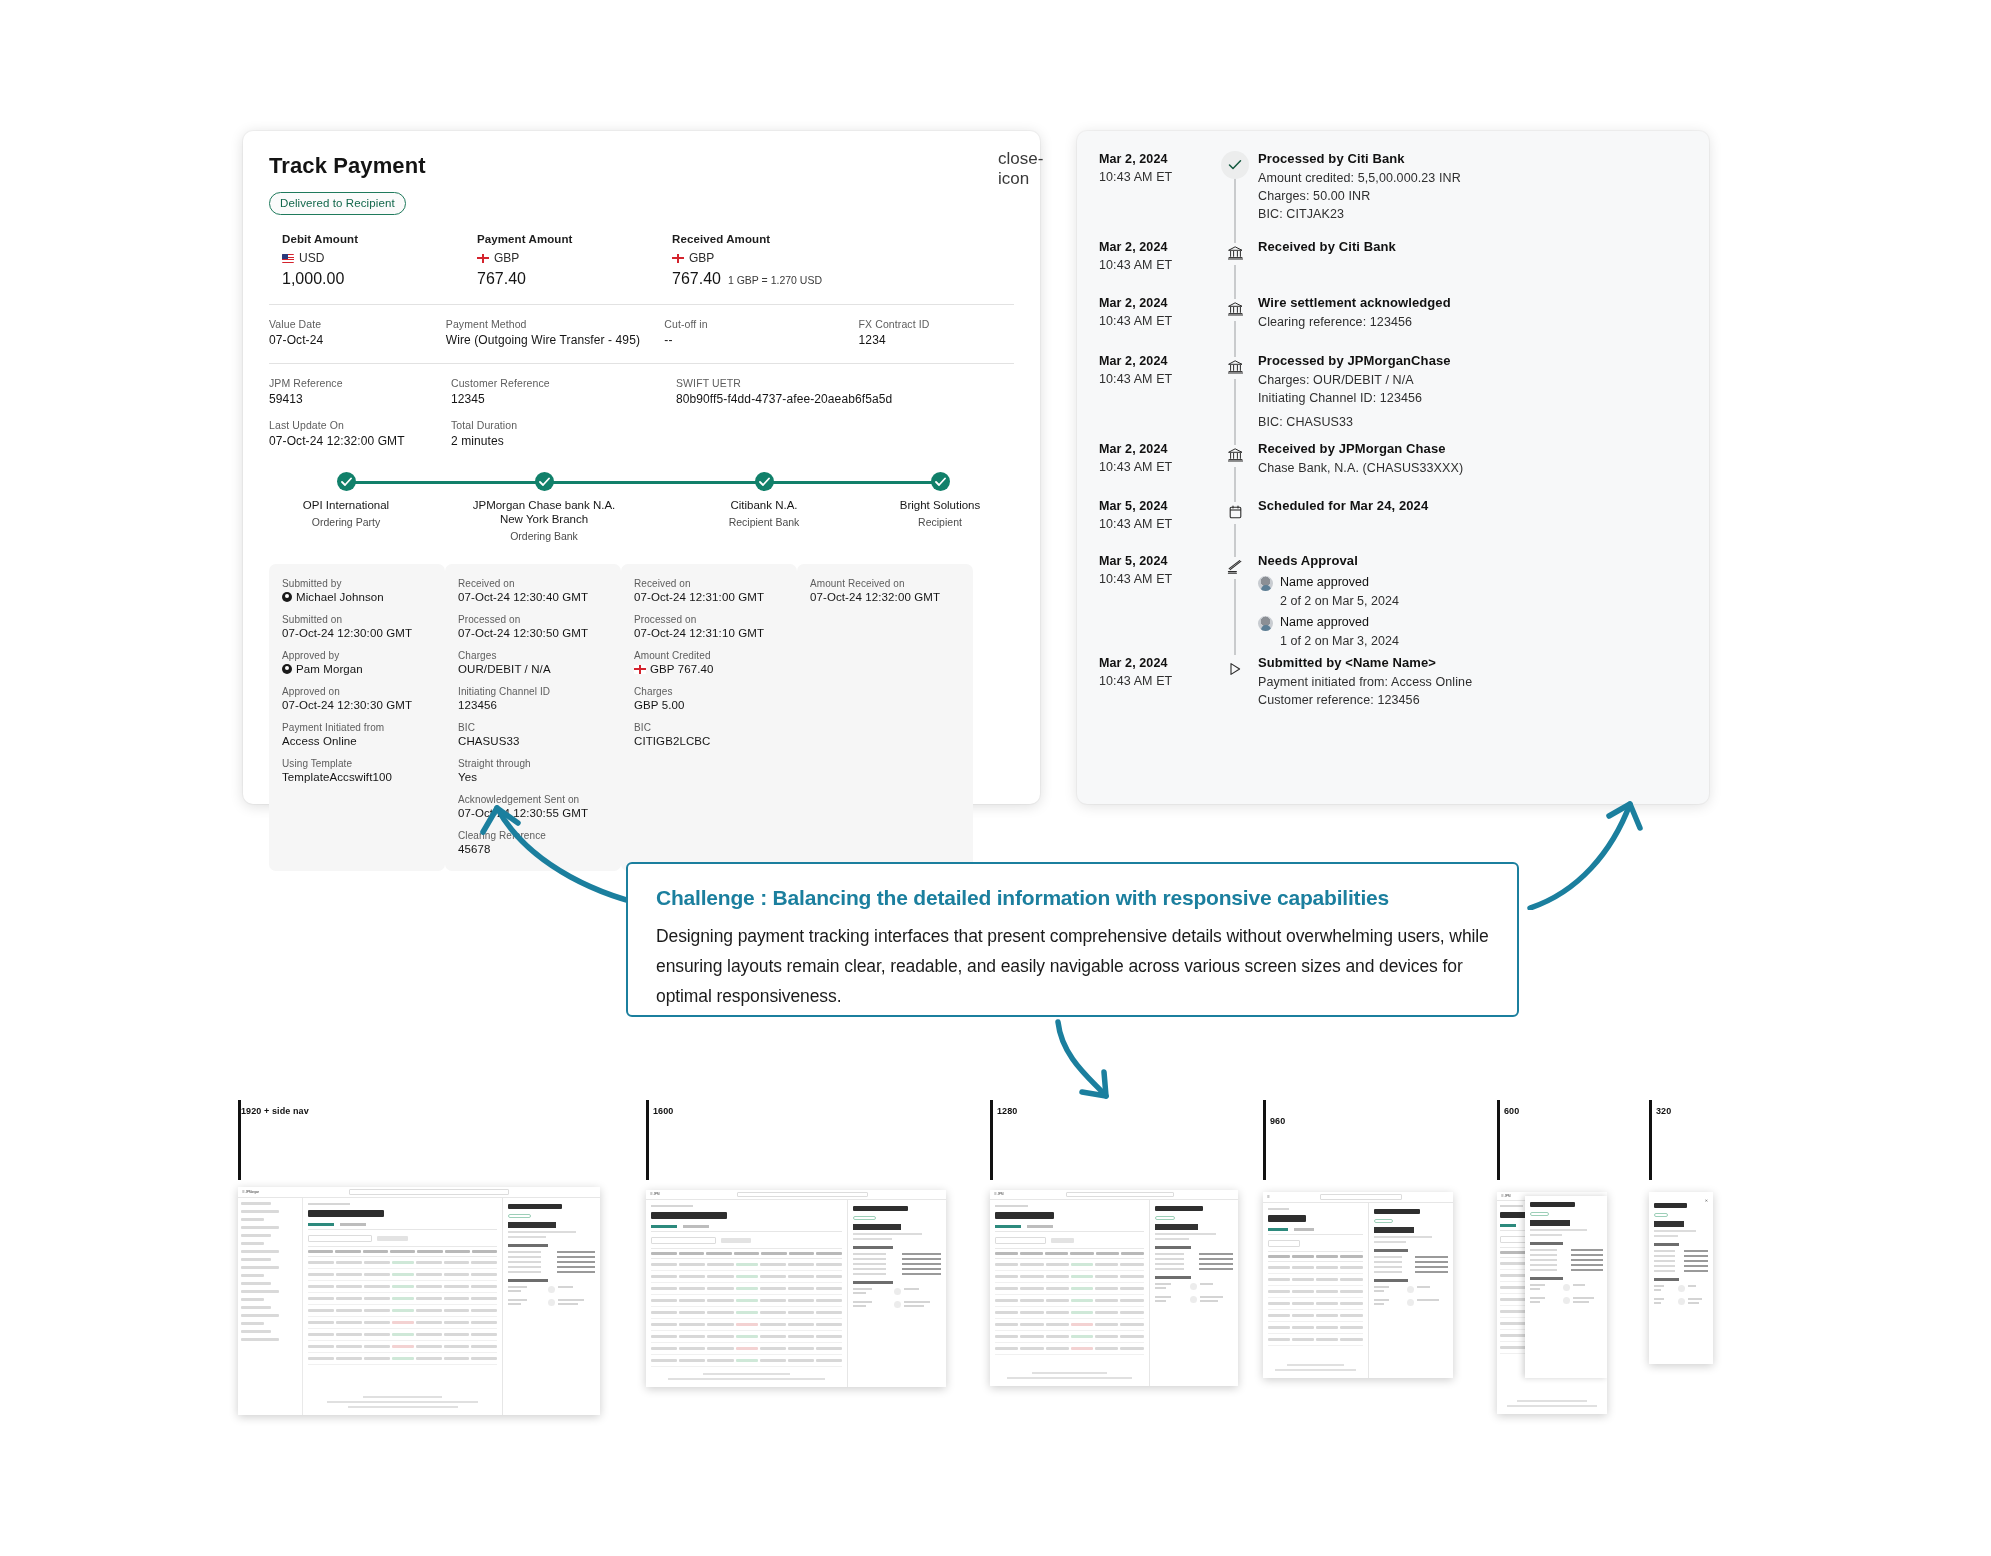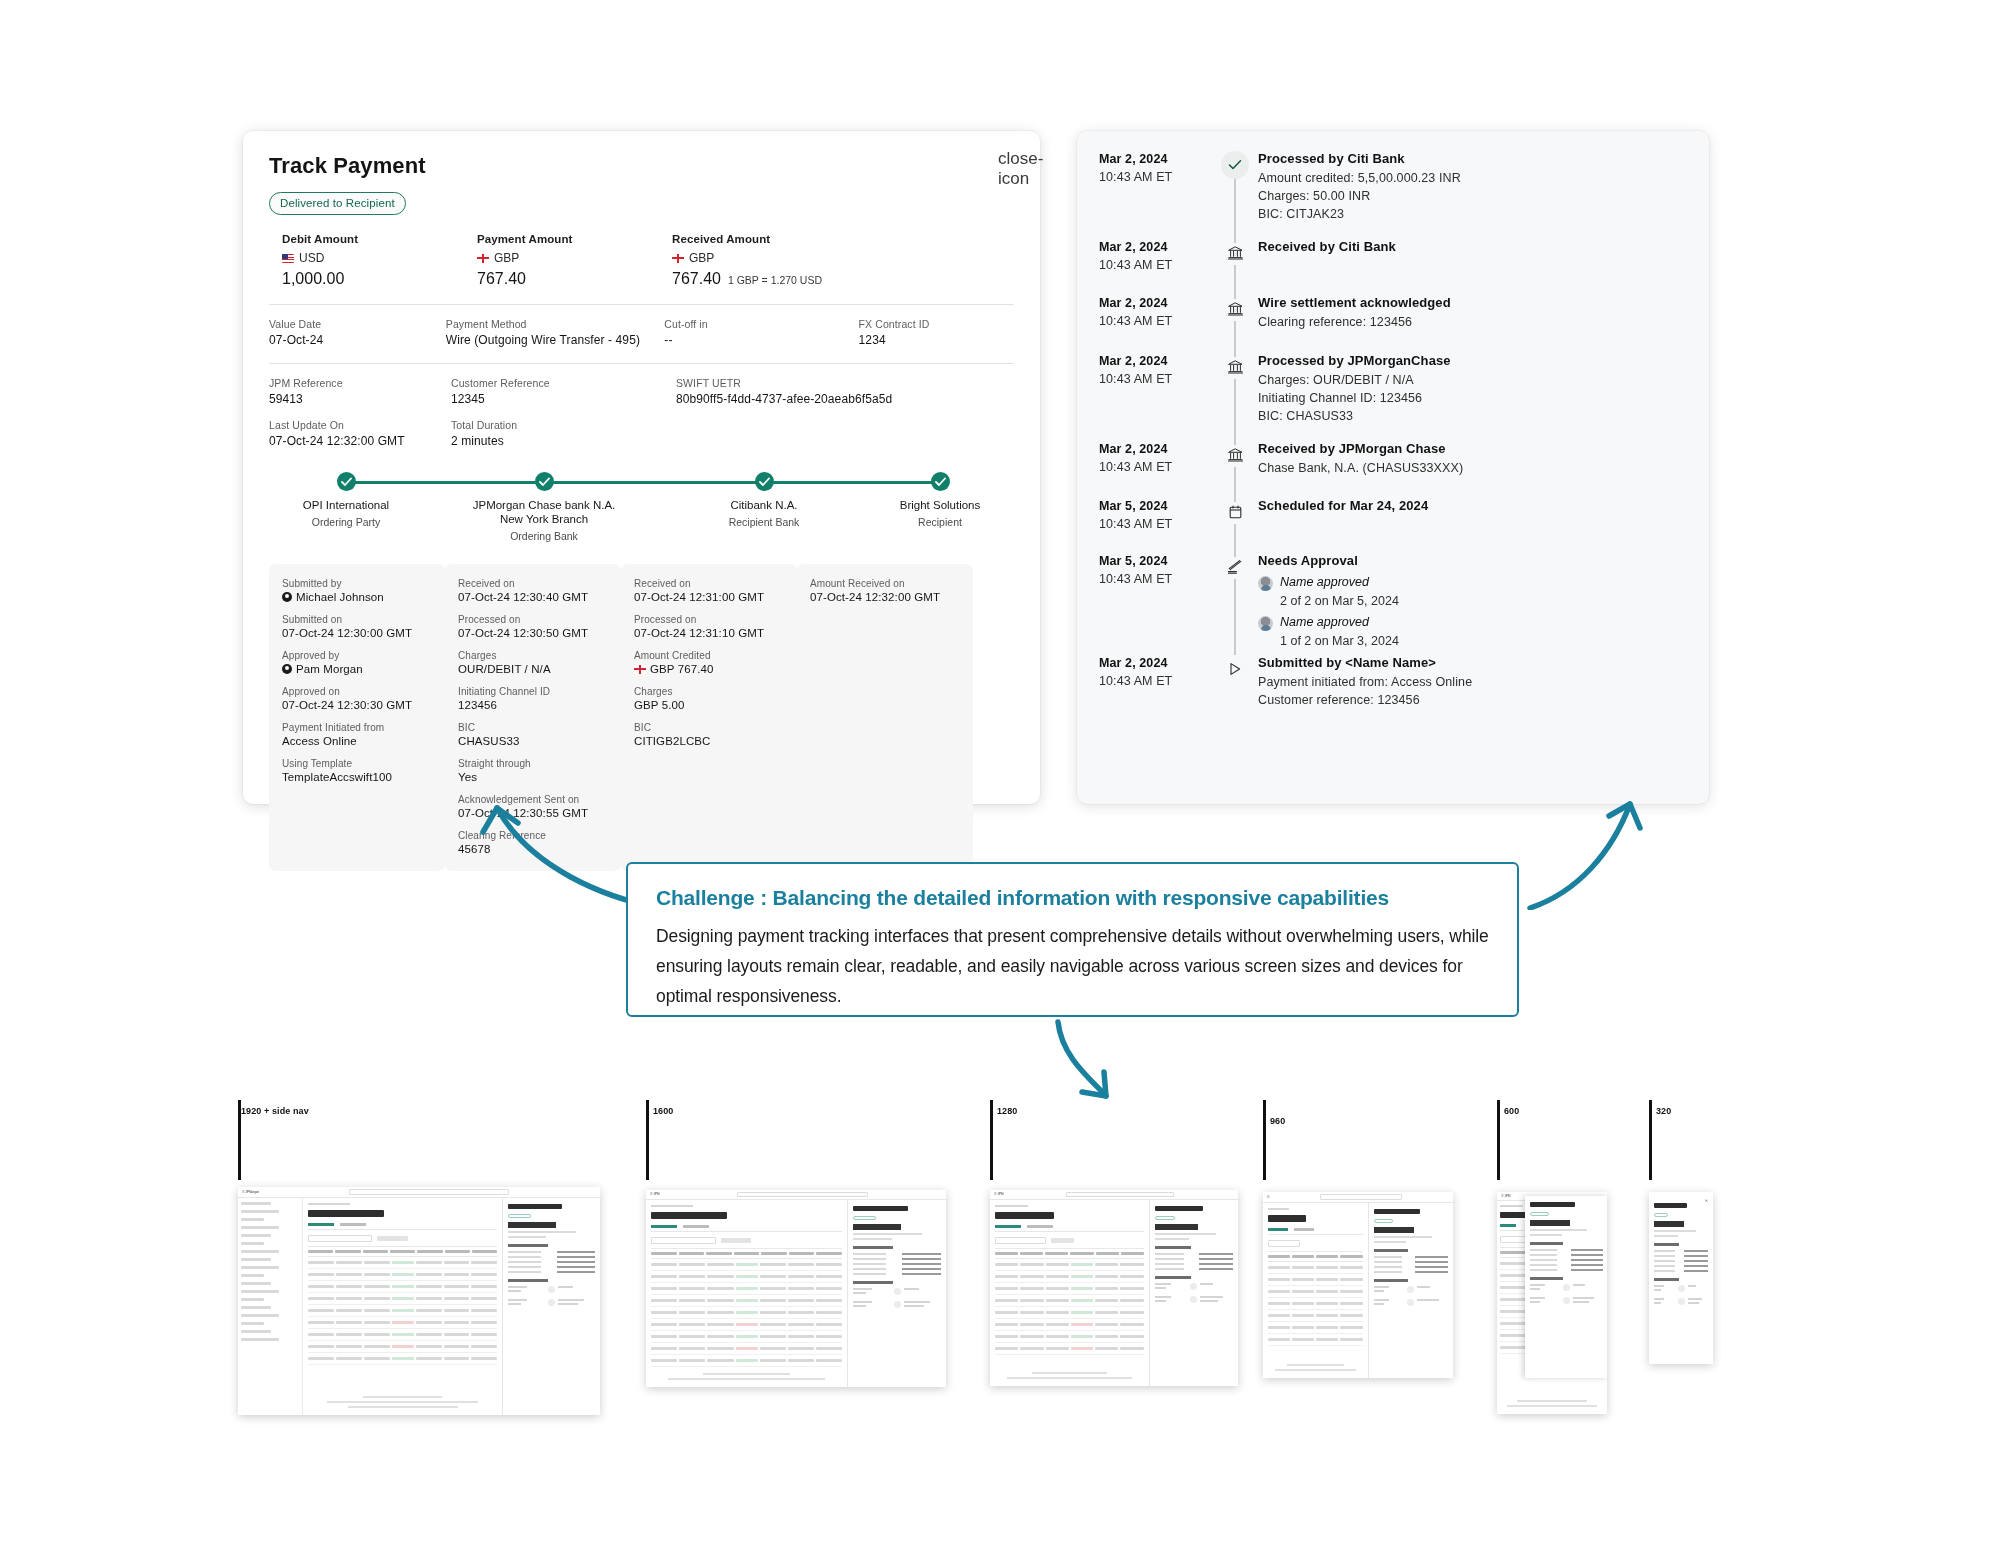--- a/index.html
+++ b/index.html
@@ -98,21 +98,21 @@
   .tl-body { flex:1; padding-top: 0px; }
   .tl-head { font-size: 13px; color:#111111; font-weight:600; letter-spacing:.1px; }
   .tl-sub { font-size: 12.5px; color:#2f2f2f; margin-top: 4px; line-height: 17px; letter-spacing:.1px;}
   .tl-approver { display:flex; align-items:flex-start; gap:7px; margin-top: 7px; }
   .avatar {
     width: 15px; height: 15px; border-radius:50%; flex:none; margin-top:1px;
     background: radial-gradient(circle at 50% 35%, #8b8f95 0 38%, #c8ccd1 39% 100%);
     position:relative; overflow:hidden;
   }
   .avatar::after{ content:""; position:absolute; left:2.5px; bottom:0; width:10px; height:6px; border-radius:5px 5px 0 0; background:#5d7f96;}
-  .tl-appname { font-size:12.5px; color:#111;font-style:italic; }
+  .tl-appname { font-size:12.5px; color:#111; }
   .tl-appmeta { font-size:12.5px; color:#2f2f2f; margin-top:3px; margin-left:22px;}
 
   
   #challenge {
     position:absolute; left: 626px; top: 862px; width: 893px; height: 155px;
     background:#ffffff; border: 2.5px solid #1b7f9e; border-radius: 6px;
     padding: 22px 28px 0 28px;
   }
   .ch-title { font-size: 21px; font-weight: 700; color:#1b7f9e; letter-spacing:-.2px; }
   .ch-body  { font-size: 17.5px; color:#1b1b1b; line-height: 30px; margin-top: 11px; letter-spacing:-.1px;}
@@ -484,21 +484,21 @@
         <div class="tl-icon">
           <svg width="15" height="14" viewBox="0 0 15 14">
               <path d="M7.5 1 L14 4.3 H1 Z M2.6 5.4 V10.4 M5.6 5.4 V10.4 M9.4 5.4 V10.4 M12.4 5.4 V10.4 M1 11.6 H14 M0.4 13 H14.6" stroke="#2b2b2b" stroke-width="1" fill="none" stroke-linecap="round"></path>
             </svg>
         </div>
       </div>
       <div class="tl-body">
         <div class="tl-head">Processed by JPMorganChase</div>
         <div class="tl-sub">Charges: OUR/DEBIT / N/A</div>
         <div class="tl-sub" style="margin-top:1px">Initiating Channel ID: 123456</div>
-        <div class="tl-sub" style="margin-top:1px">BIC: CHASUS33</div>
+        <div class="tl-sub" style="margin-top:7px">BIC: CHASUS33</div>
       </div>
     </div>
 
     <div class="tl-item" style="min-height:57px">
       <div class="tl-when">
         <div class="tl-date">Mar 2, 2024</div>
         <div class="tl-time">10:43 AM ET</div>
       </div>
       <div class="tl-rail">
         <div class="conn"></div>

